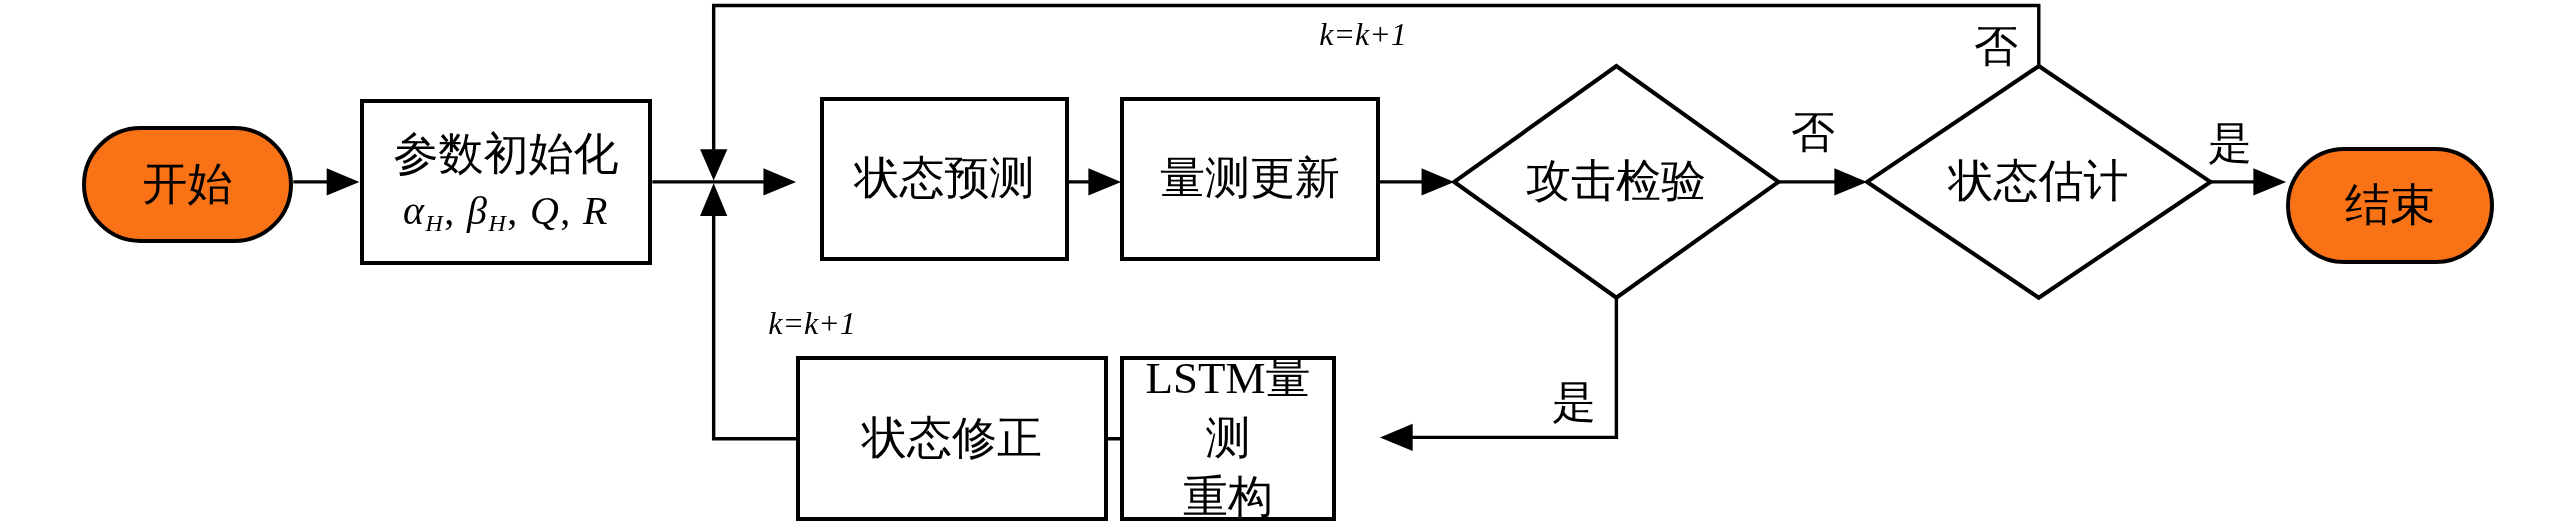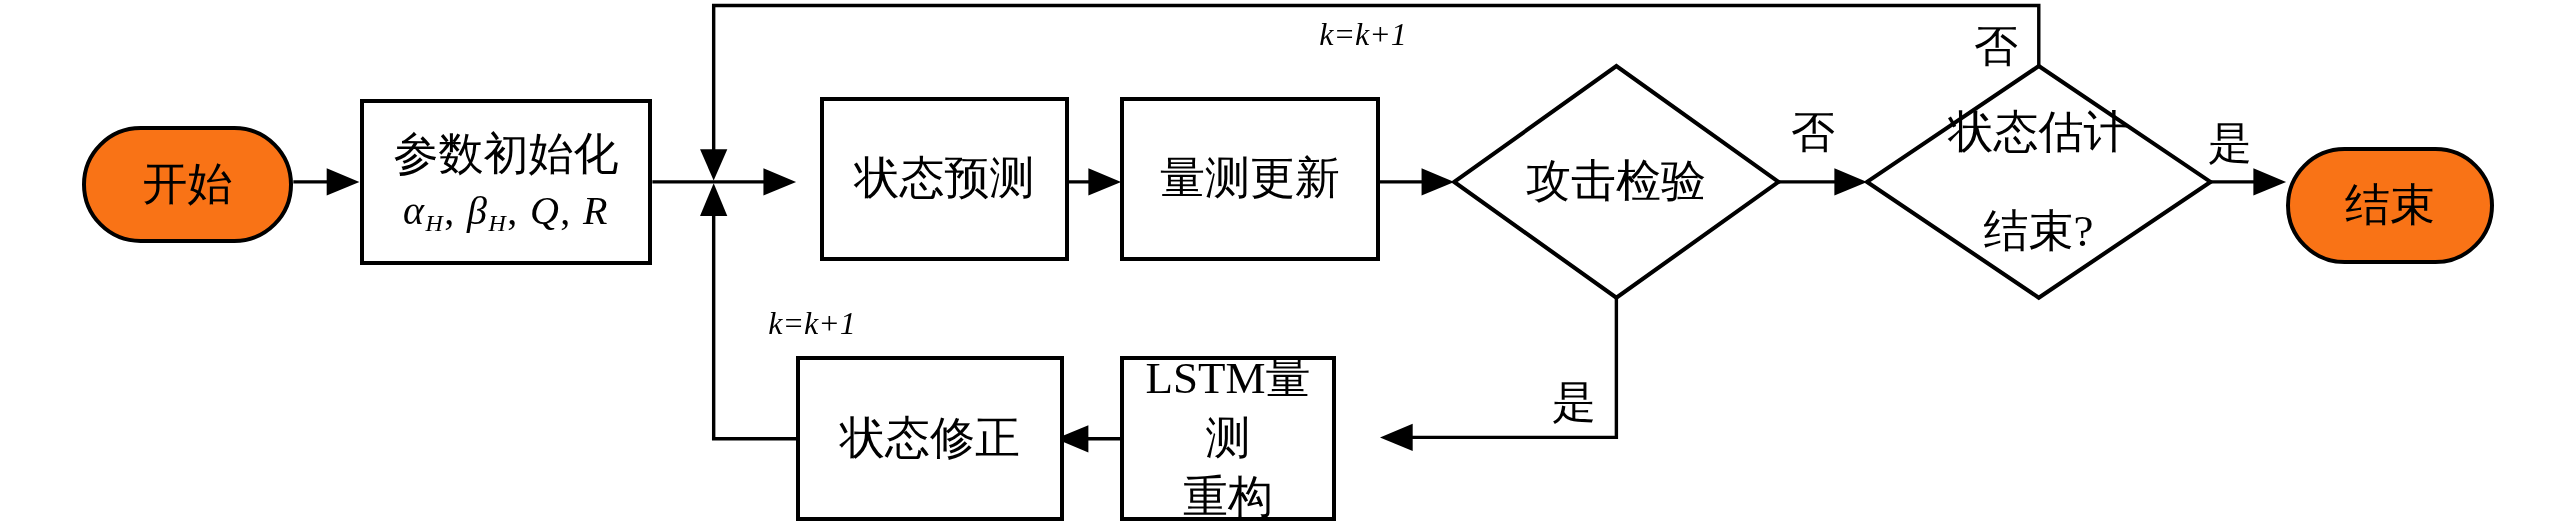--- a/index.html
+++ b/index.html
@@ -18,21 +18,21 @@
   .it{font-style:italic;}
   sub.it{font-size:0.6em;vertical-align:-0.28em;}
   .node-start{left:82px;top:126px;width:211px;height:117px;}
   .node-init{left:360px;top:99px;width:292px;height:166px;}
   .node-predict{left:796px;top:97px;width:249px;height:164px;margin-left:24px;}
   .node-update{left:1120px;top:97px;width:260px;height:164px;}
   .node-check{left:1454px;top:66px;width:324px;height:232px;}
   .node-finish{left:1867px;top:66px;width:343px;height:232px;gap:39px;}
   .node-end{left:2286px;top:123px;width:208px;height:117px;margin-top:24px;}
   .node-lstm{left:1120px;top:356px;width:216px;height:165px;}
-  .node-correct{left:796px;top:356px;width:268px;height:165px;}
+  .node-correct{left:796px;top:356px;width:312px;height:165px;}
   .lbl-k-top{left:1363px;top:34px;}
   .lbl-no-top{left:1996px;top:46px;}
   .lbl-no-mid{left:1813px;top:132px;}
   .lbl-yes-right{left:2230px;top:143px;}
   .lbl-yes-down{left:1574px;top:402px;}
   .lbl-k-left{left:812px;top:323px;}
 </style>
 </head>
 <body>
 
@@ -85,21 +85,20 @@
   <div class="node dia-text node-check">
     <span>攻击检验</span>
   </div>
 
   <div class="node rect node-update">
     <span>量测更新</span>
   </div>
 
   <div class="node dia-text node-finish">
     <div>状态估计</div>
-    <div>结束?</div>
   </div>
 
   <div class="node stadium node-end">
     <span>结束</span>
   </div>
 
   <div class="node rect col node-lstm">
     <div>LSTM量测</div>
     <div>重构</div>
   </div>

